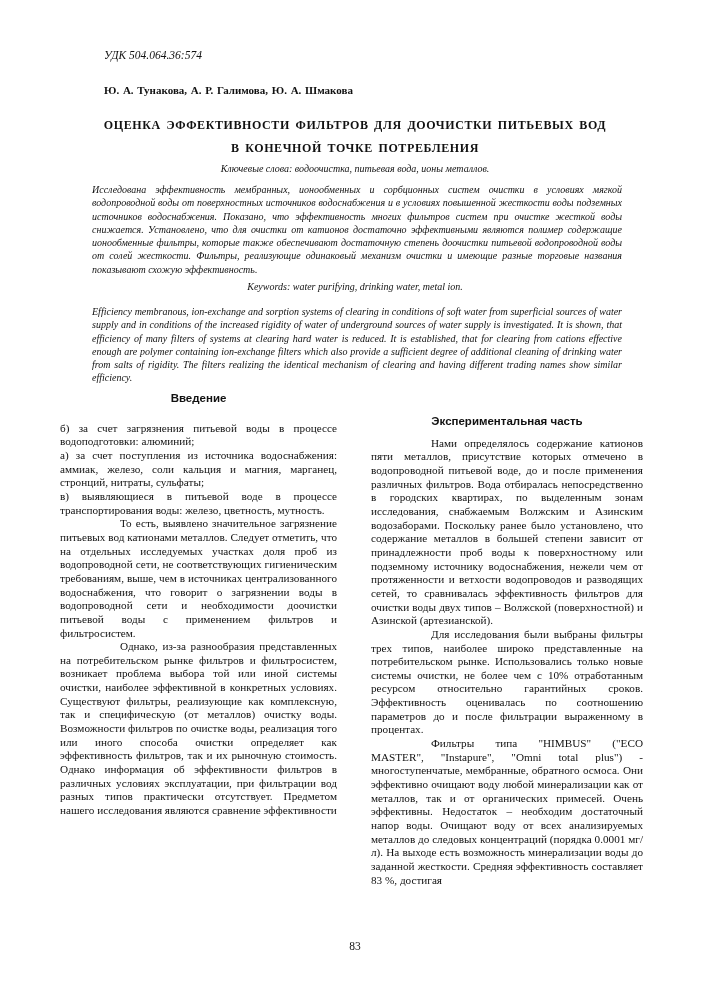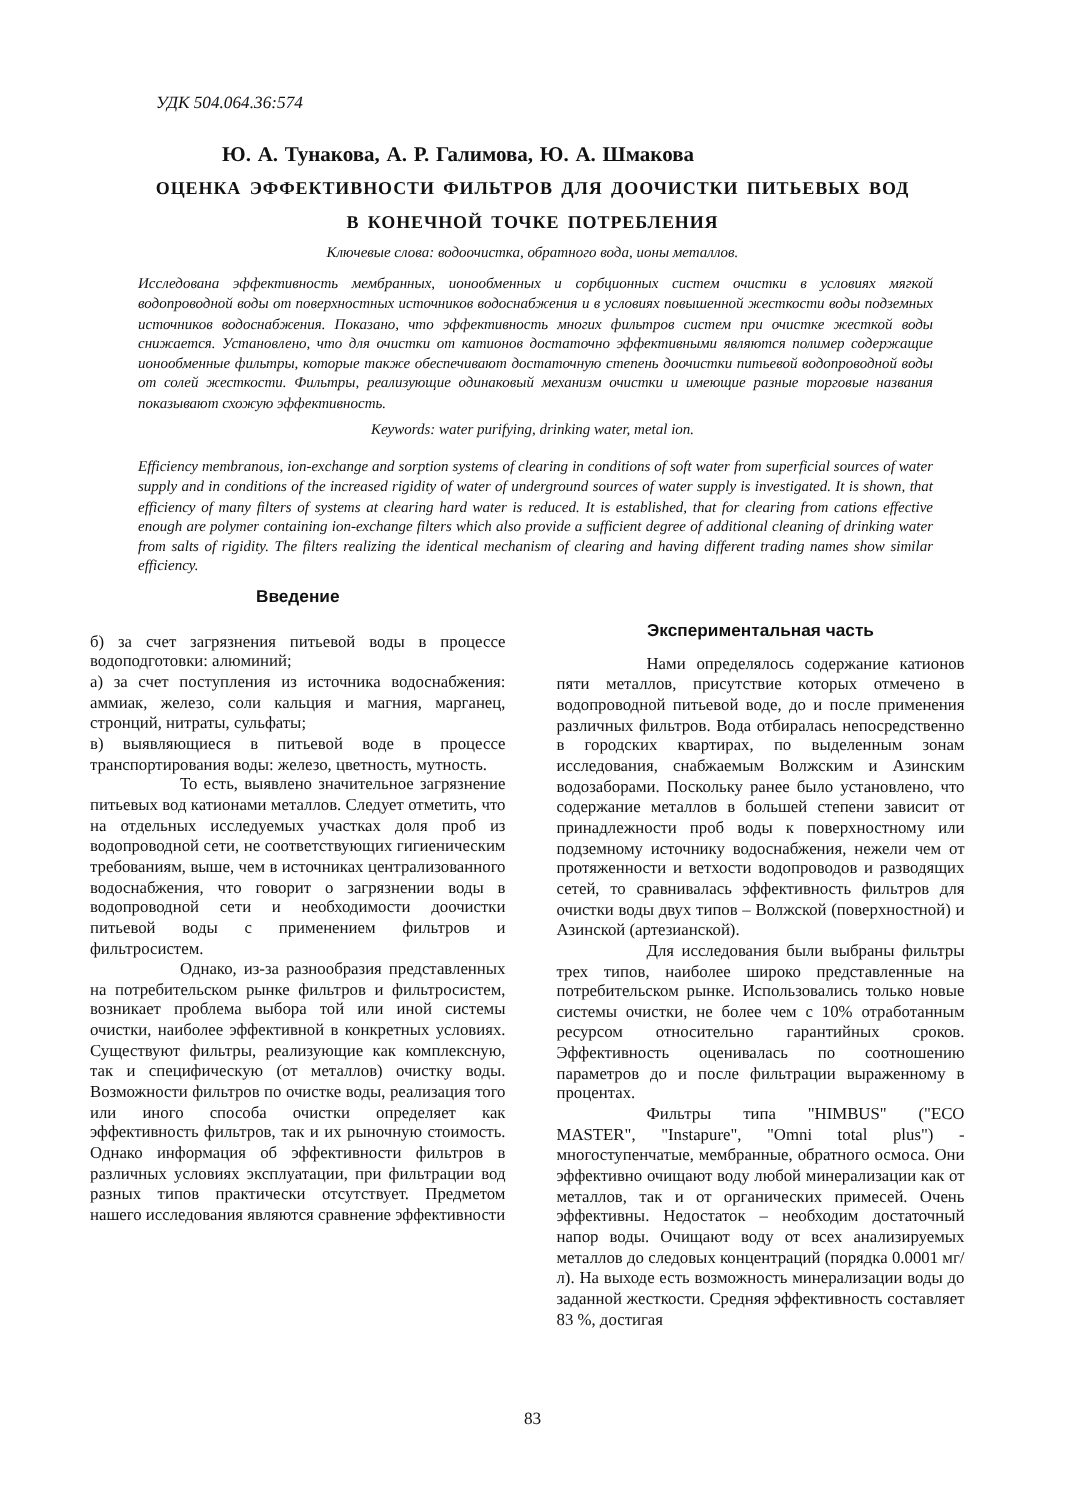--- a/index.html
+++ b/index.html
@@ -1,19 +1,19 @@
 <!DOCTYPE html>
 <html><head>
 <meta charset="utf-8">
 <style>
   html, body { margin: 0; padding: 0; background: #ffffff; }
   body { width: 710px; height: 1003px; position: relative; overflow: hidden;
          font-family: "Liberation Serif", serif; color: #111; }
-  .udk { position: absolute; left: 104px; top: 63px; font-style: italic; font-size: 11.5px; font-family: Liberation Serif, serif; }
-  .authors { position: absolute; left: 104px; top: 96px; font-weight: bold; font-size: 14px; word-spacing: 1px; margin-left: 44px; }
+  .udk { position: absolute; left: 104px; top: 49px; font-style: italic; font-size: 11.5px; font-family: Liberation Serif, serif; }
+  .authors { position: absolute; left: 104px; top: 84px; font-weight: bold; font-size: 11px; word-spacing: 1px; }
   .title { position: absolute; left: 60px; width: 590px; text-align: center; font-weight: bold;
            font-size: 12px; letter-spacing: 0.6px; word-spacing: 2px; }
   .title.l1 { top: 118px; }
   .title.l2 { top: 141px; }
   .kw-ru { position: absolute; left: 60px; width: 590px; top: 163px; text-align: center;
            font-style: italic; font-size: 10px; }
   .abstract { position: absolute; left: 92px; width: 530px; font-style: italic; font-size: 10px;
               line-height: 13.3px; text-align: justify; margin: 0; }
   .abstract.ru { top: 183px; }
   .abstract.en { top: 305px; }
@@ -29,21 +29,21 @@
   .col.right .heading { margin: 25px 0 8px 0; }
   .pagenum { position: absolute; left: 0; width: 710px; top: 940px; text-align: center; font-size: 11.5px; }
 </style>
 </head>
 <body>
 
 <div class="udk">УДК 504.064.36:574</div>
 <div class="authors">Ю. А. Тунакова,  А. Р. Галимова,  Ю. А. Шмакова</div>
 <div class="title l1">ОЦЕНКА ЭФФЕКТИВНОСТИ ФИЛЬТРОВ ДЛЯ ДООЧИСТКИ ПИТЬЕВЫХ ВОД</div>
 <div class="title l2">В КОНЕЧНОЙ ТОЧКЕ ПОТРЕБЛЕНИЯ</div>
-<div class="kw-ru">Ключевые слова: водоочистка, обратного вода, ионы металлов.</div>
+<div class="kw-ru">Ключевые слова: водоочистка, питьевая вода, ионы металлов.</div>
 
 <p class="abstract ru">Исследована эффективность мембранных, ионообменных и сорбционных систем очистки в условиях мягкой водопроводной воды от поверхностных источников водоснабжения и в условиях повышенной жесткости воды подземных источников водоснабжения. Показано, что эффективность многих фильтров систем при очистке жесткой воды снижается. Установлено, что для очистки от  катионов достаточно эффективными являются полимер содержащие ионообменные фильтры, которые также обеспечивают достаточную степень доочистки питьевой водопроводной воды от солей жесткости. Фильтры, реализующие одинаковый механизм очистки и имеющие разные торговые названия показывают схожую эффективность.</p>
 <div class="kw-en">Keywords: water purifying, drinking water, metal ion.</div>
 <p class="abstract en">Efficiency membranous, ion-exchange and sorption systems of clearing in conditions of soft water from superficial sources of water supply and in conditions of the increased rigidity of water of underground sources of water supply is investigated. It is shown, that efficiency of many filters of systems at clearing hard water is reduced. It is established, that for clearing from cations effective enough are polymer containing ion-exchange filters which also provide a sufficient degree of additional cleaning of drinking water  from salts of rigidity. The filters realizing the identical mechanism of clearing and having different trading names show similar efficiency.</p>
 
 <div class="col left">
   <h3 class="heading">Введение</h3>
   <p>б) за счет загрязнения питьевой воды в процессе водоподготовки: алюминий;</p>
   <p>а) за счет поступления из источника водоснабжения: аммиак, железо, соли кальция и магния, марганец, стронций, нитраты, сульфаты;</p>
   <p>в) выявляющиеся в питьевой воде в процессе транспортирования воды: железо, цветность, мутность.</p>

